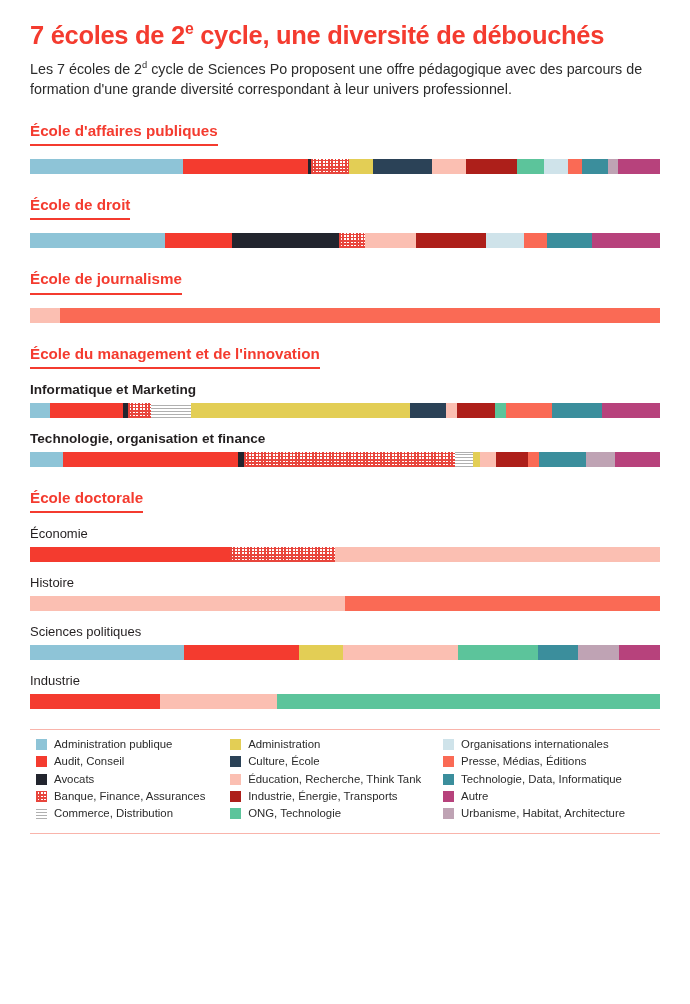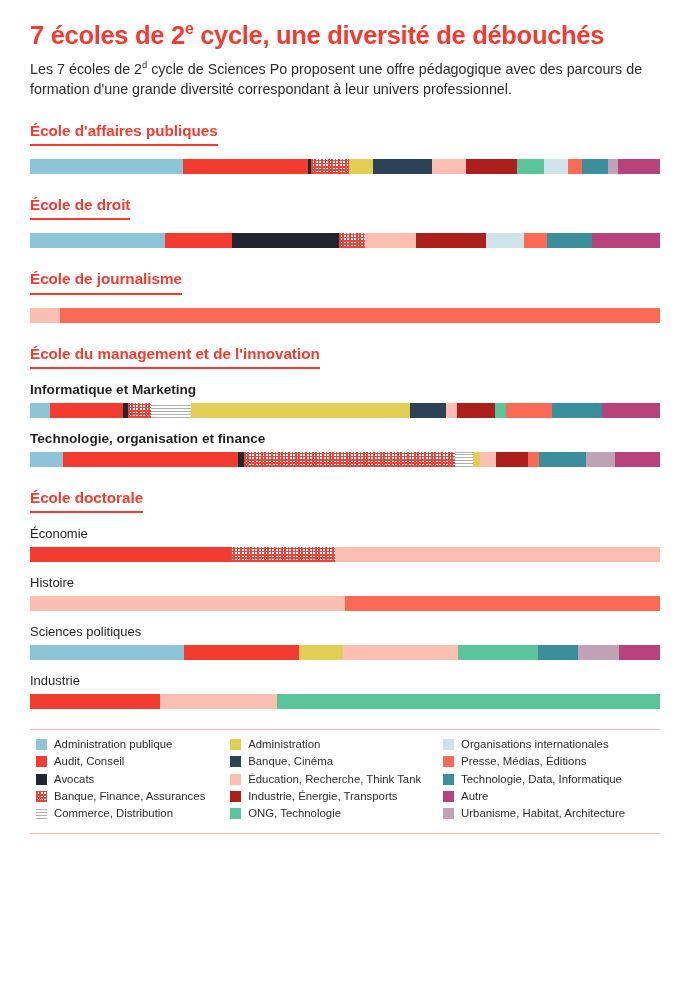--- a/index.html
+++ b/index.html
@@ -234,21 +234,21 @@
             <span class="legend-text">Commerce, Distribution</span>
           </div>
         </div>
         <div class="legend-col">
           <div class="legend-item">
             <span class="legend-swatch" style="background: rgb(227, 206, 85);"></span>
             <span class="legend-text">Administration</span>
           </div>
           <div class="legend-item">
             <span class="legend-swatch" style="background: rgb(43, 66, 87);"></span>
-            <span class="legend-text">Banque, Cinéma</span>
+            <span class="legend-text">Culture, École</span>
           </div>
           <div class="legend-item">
             <span class="legend-swatch" style="background: rgb(251, 191, 178);"></span>
             <span class="legend-text">Éducation, Recherche, Think Tank</span>
           </div>
           <div class="legend-item">
             <span class="legend-swatch" style="background: rgb(173, 31, 26);"></span>
             <span class="legend-text">Industrie, Énergie, Transports</span>
           </div>
           <div class="legend-item">

